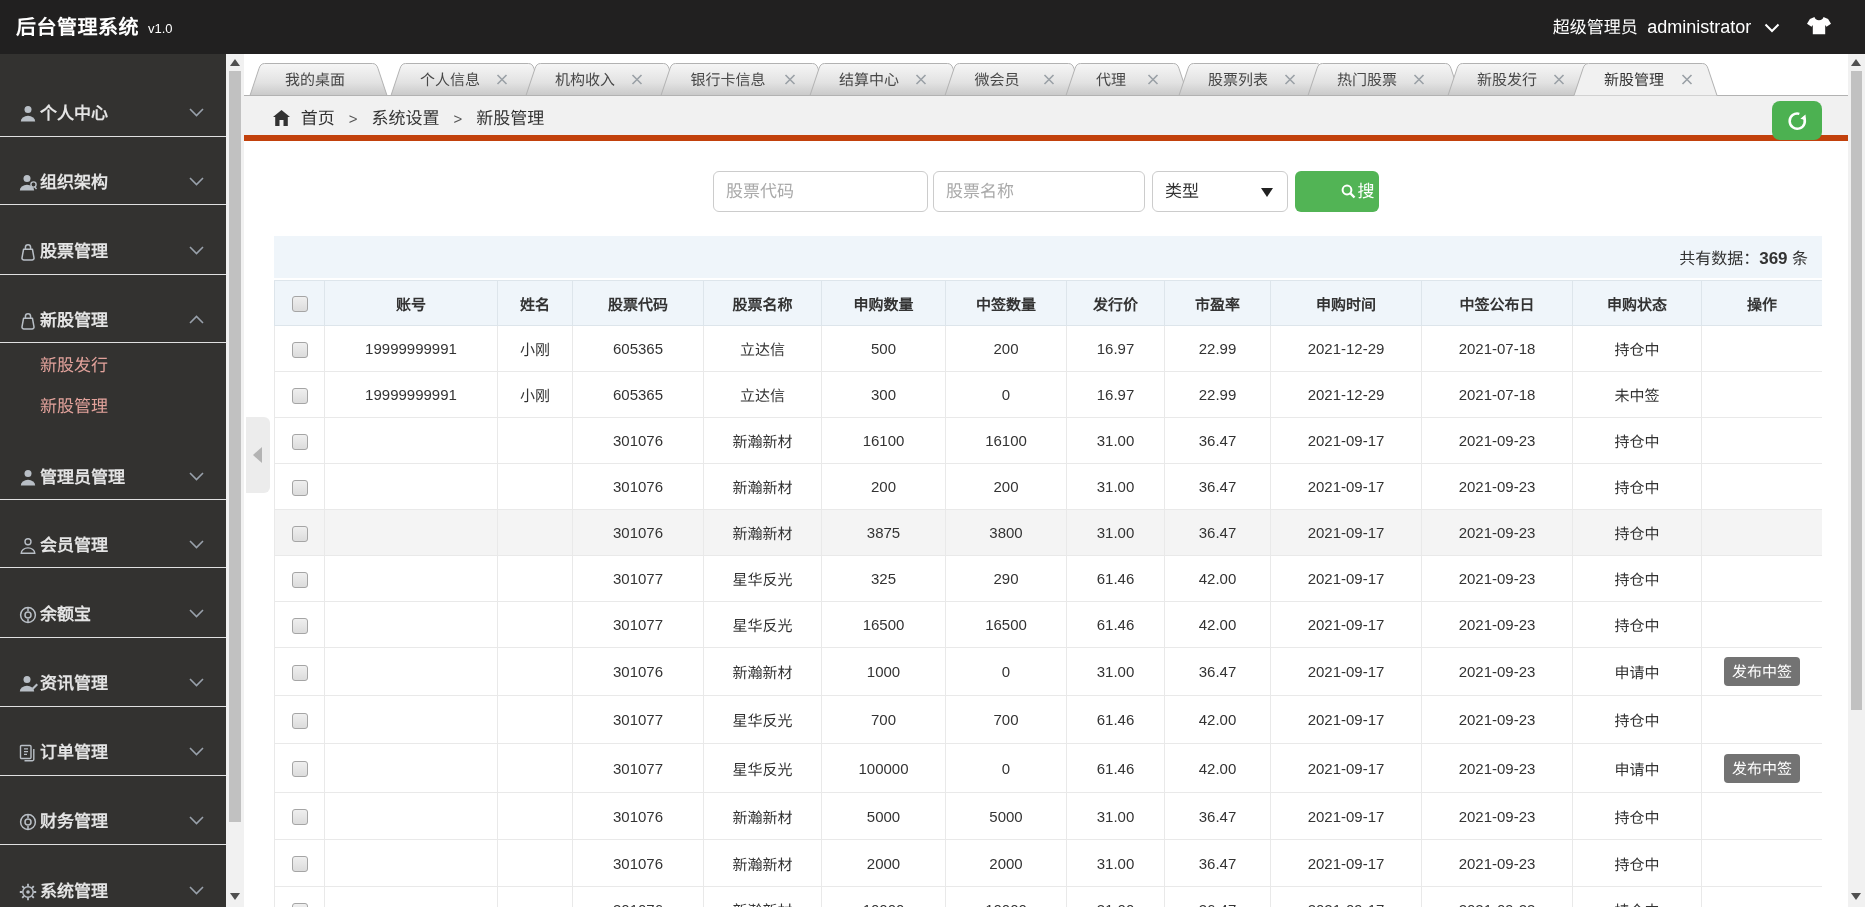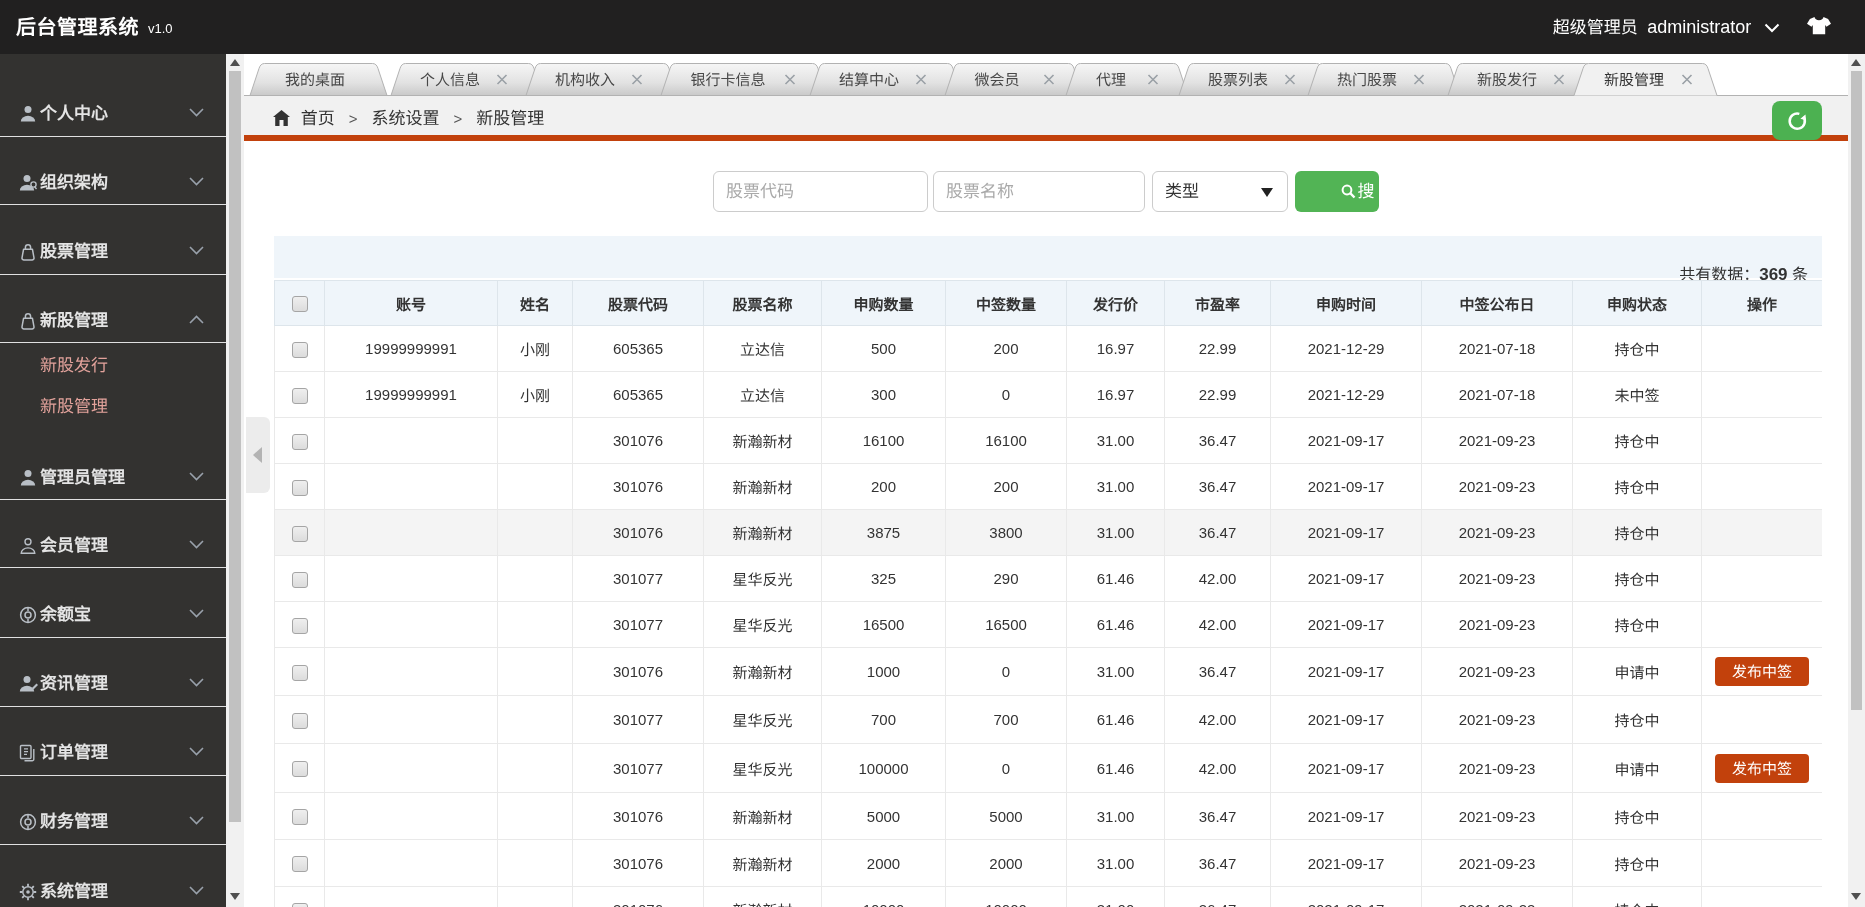--- a/index.html
+++ b/index.html
@@ -43,28 +43,28 @@
 
 
 .sinput { position:absolute; top:117px; height:41px; border:1px solid #ccc; border-radius:6px; background:#fff; font-size:17px; color:#333; padding-left:12px; font-family:"Liberation Sans",sans-serif; }
 .sinput::placeholder { color:#a9a9a9; }
 #sel { left:908px; width:136px; }
 #selarr { position:absolute; left:1017px; top:134px; width:0; height:0; border-left:6px solid transparent; border-right:6px solid transparent; border-top:9px solid #222; }
 #sbtn { left:1051px; top:117px; width:84px; height:41px; background:#52b455; border-radius:6px; color:#fff; font-size:17px; text-align:center; line-height:41px;padding-left:41px; }
 
 
 #band { left:30px; top:182px; width:1548px; height:44px; background:#eff5fa; border-bottom:2px solid #fff; font-size:16px; color:#333; }
-#band .cnt { position:absolute; right:14px; top:16px; height:33px; line-height:45px;margin-left:37px; }
+#band .cnt { position:absolute; right:14px; top:0; height:33px; line-height:45px;margin-left:37px; }
 #tblwrap { left:30px; top:226px; width:1548px; height:627px; overflow:hidden; }
 table { border-collapse:collapse; table-layout:fixed; width:1548px; font-size:15px; color:#333; }
 th { background:#eff5fa; font-weight:bold; border:1px solid #dde5eb; height:45px; font-size:15px; }
 td { border:1px solid #e9e9e9; text-align:center; height:46px; }
 tr.gray td { background:#f4f4f4; }
 .cb { display:inline-block; width:16px; height:16px; border:1px solid #a5a5a5; border-radius:3px; background:linear-gradient(#efefef,#dcdcdc); vertical-align:middle; }
-.rbtn { display:inline-block; width:94px; height:29px; line-height:29px; background:#c2410c; color:#fff; border-radius:4px; font-size:15px; }
+.rbtn { display:inline-block; width:76px; height:29px; line-height:29px; background:#737373; color:#fff; border-radius:4px; font-size:15px; }
 
 
 #pgscroll { left:1848px; top:54px; width:17px; height:853px; background:#f1f1f1; }
 #pgthumb { position:absolute; left:3px; top:17px; width:11px; height:639px; background:#c1c1c1; }
 </style>
 </head>
 <body>
 <div id="navbar" class="abs"></div>
 <div id="logo" class="abs">后台管理系统</div>
 <div id="ver" class="abs">v1.0</div>

